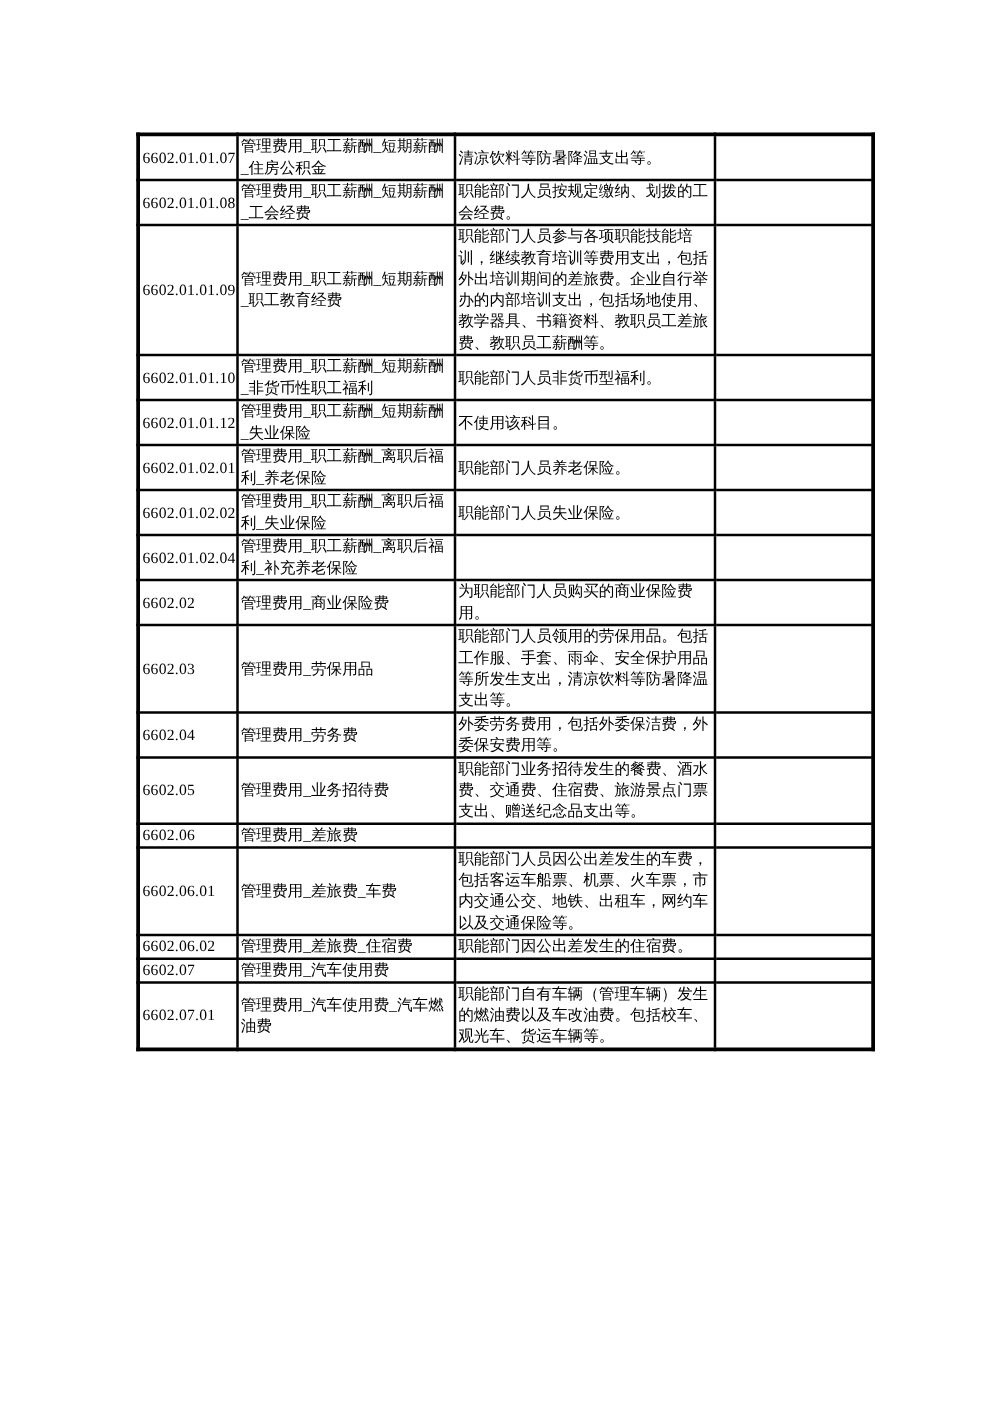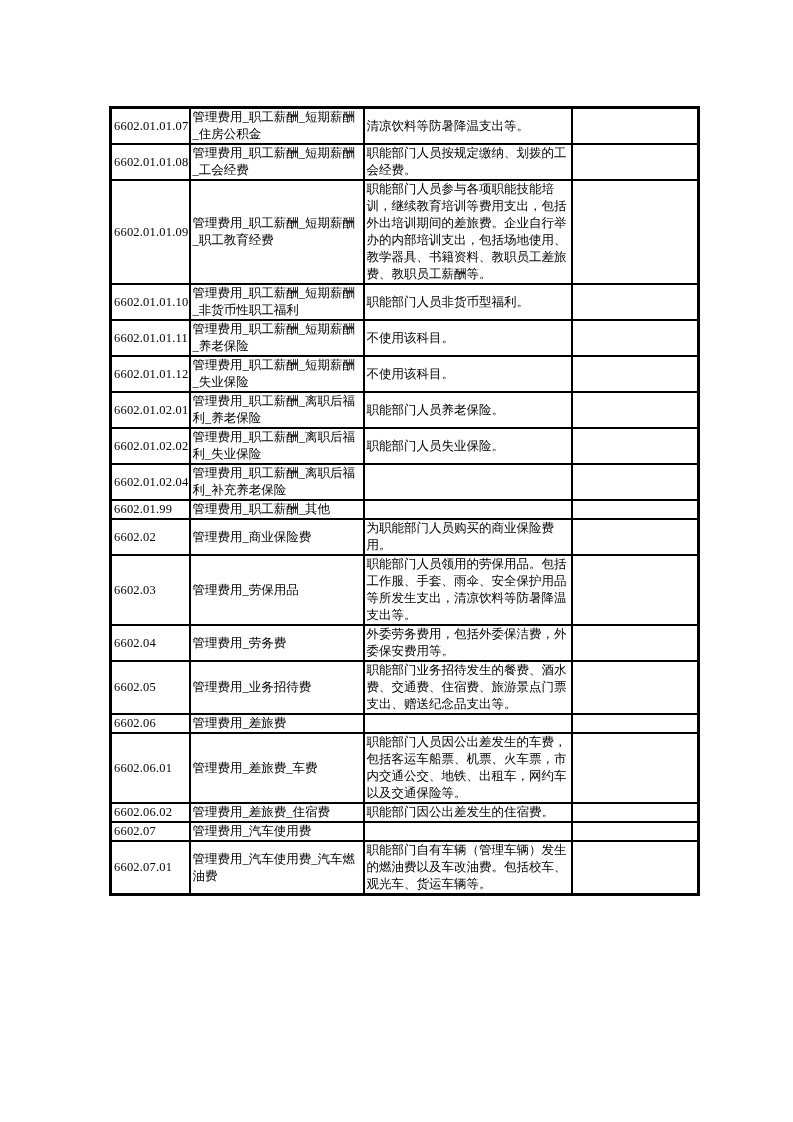--- a/index.html
+++ b/index.html
@@ -81,52 +81,40 @@
     <td class="col-desc">职能部门人员参与各项职能技能培训，继续教育培训等费用支出，包括外出培训期间的差旅费。企业自行举办的内部培训支出，包括场地使用、教学器具、书籍资料、教职员工差旅费、教职员工薪酬等。</td>
     <td class="col-note"></td>
   </tr>
         <tr>
     <td class="col-code">6602.01.01.10</td>
     <td class="col-name">管理费用_职工薪酬_短期薪酬_非货币性职工福利</td>
     <td class="col-desc">职能部门人员非货币型福利。</td>
     <td class="col-note"></td>
   </tr>
         <tr>
-    <td class="col-code">6602.01.01.11</td>
-    <td class="col-name">管理费用_职工薪酬_短期薪酬_养老保险</td>
-    <td class="col-desc">不使用该科目。</td>
-    <td class="col-note"></td>
-  </tr>
-        <tr>
     <td class="col-code">6602.01.01.12</td>
     <td class="col-name">管理费用_职工薪酬_短期薪酬_失业保险</td>
     <td class="col-desc">不使用该科目。</td>
     <td class="col-note"></td>
   </tr>
         <tr>
     <td class="col-code">6602.01.02.01</td>
     <td class="col-name">管理费用_职工薪酬_离职后福利_养老保险</td>
     <td class="col-desc">职能部门人员养老保险。</td>
     <td class="col-note"></td>
   </tr>
         <tr>
     <td class="col-code">6602.01.02.02</td>
     <td class="col-name">管理费用_职工薪酬_离职后福利_失业保险</td>
     <td class="col-desc">职能部门人员失业保险。</td>
     <td class="col-note"></td>
   </tr>
         <tr>
     <td class="col-code">6602.01.02.04</td>
     <td class="col-name">管理费用_职工薪酬_离职后福利_补充养老保险</td>
-    <td class="col-desc"></td>
-    <td class="col-note"></td>
-  </tr>
-        <tr>
-    <td class="col-code">6602.01.99</td>
-    <td class="col-name">管理费用_职工薪酬_其他</td>
     <td class="col-desc"></td>
     <td class="col-note"></td>
   </tr>
         <tr>
     <td class="col-code">6602.02</td>
     <td class="col-name">管理费用_商业保险费</td>
     <td class="col-desc">为职能部门人员购买的商业保险费用。</td>
     <td class="col-note"></td>
   </tr>
         <tr>

